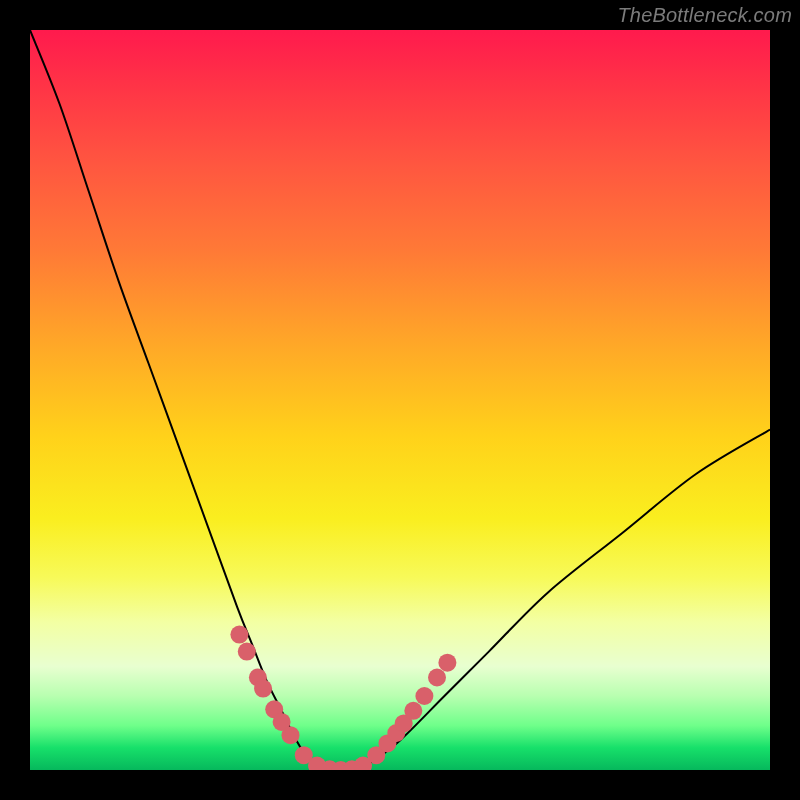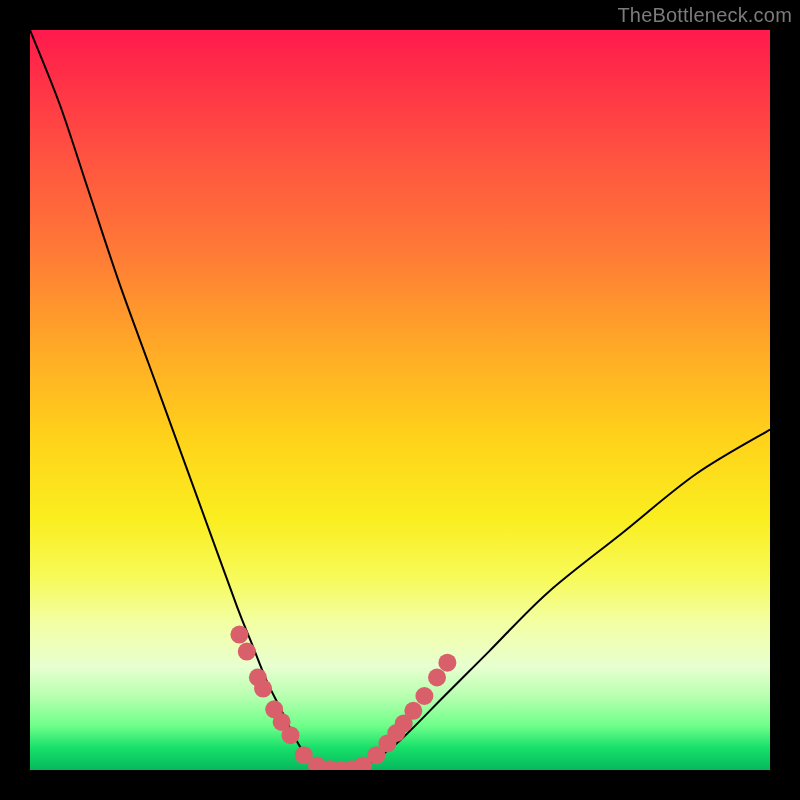--- a/index.html
+++ b/index.html
@@ -8,20 +8,21 @@
   width: 800px;
   height: 800px;
   background: #000;
   overflow: hidden;
 }
 .frame {
   position: relative;
   width: 800px;
   height: 800px;
   background: #000;
+  font-style: italic;
 }
 .plot-area {
   position: absolute;
   left: 30px;
   top: 30px;
   width: 740px;
   height: 740px;
   
   background: linear-gradient(to bottom,
     #ff1a4d 0%,

